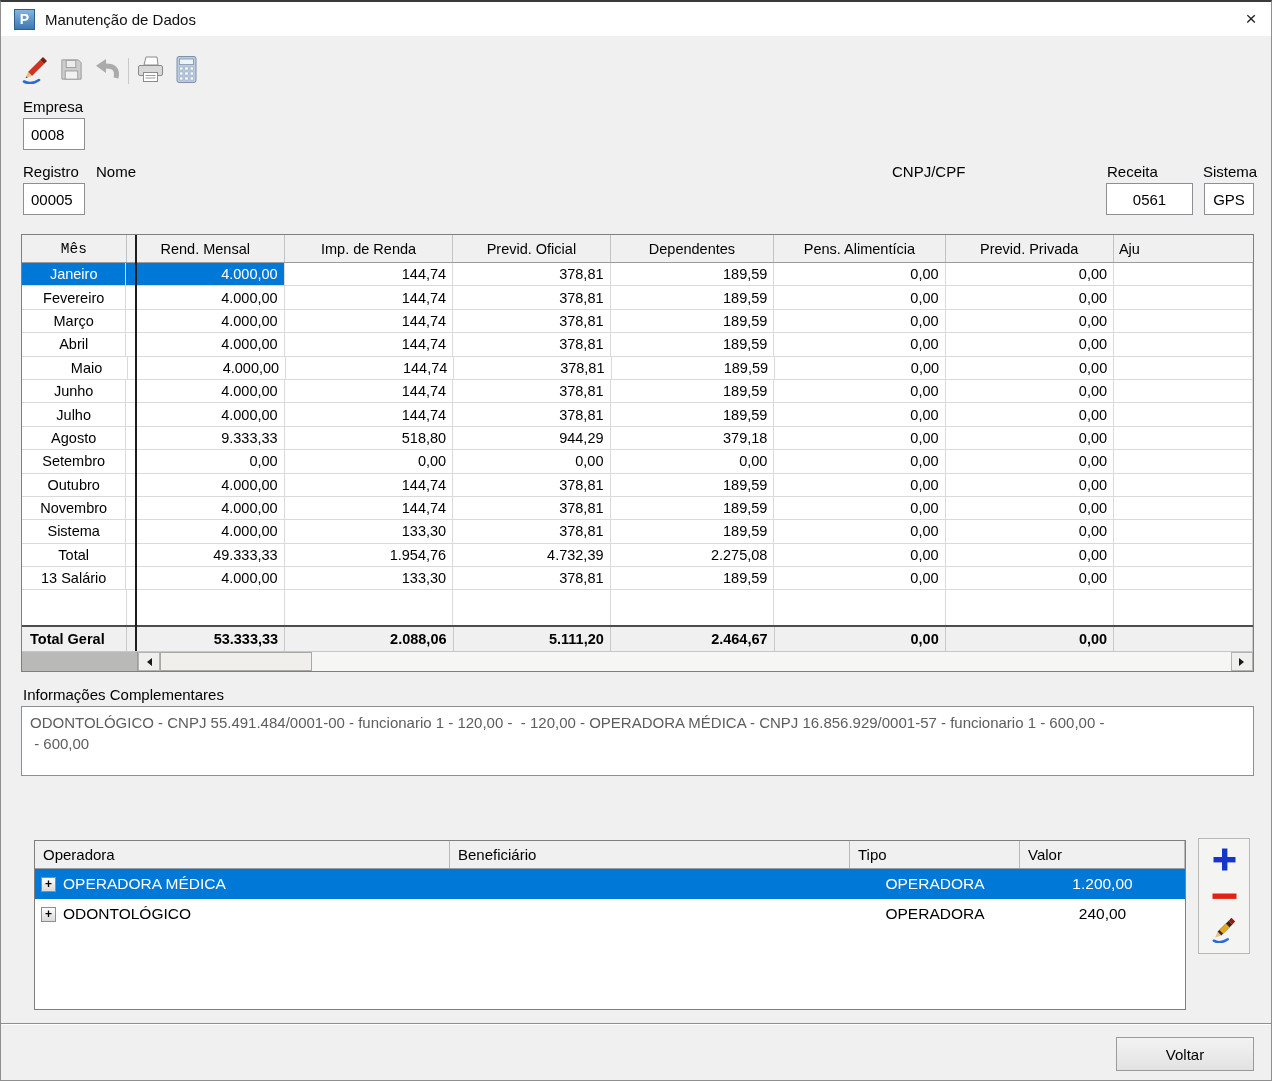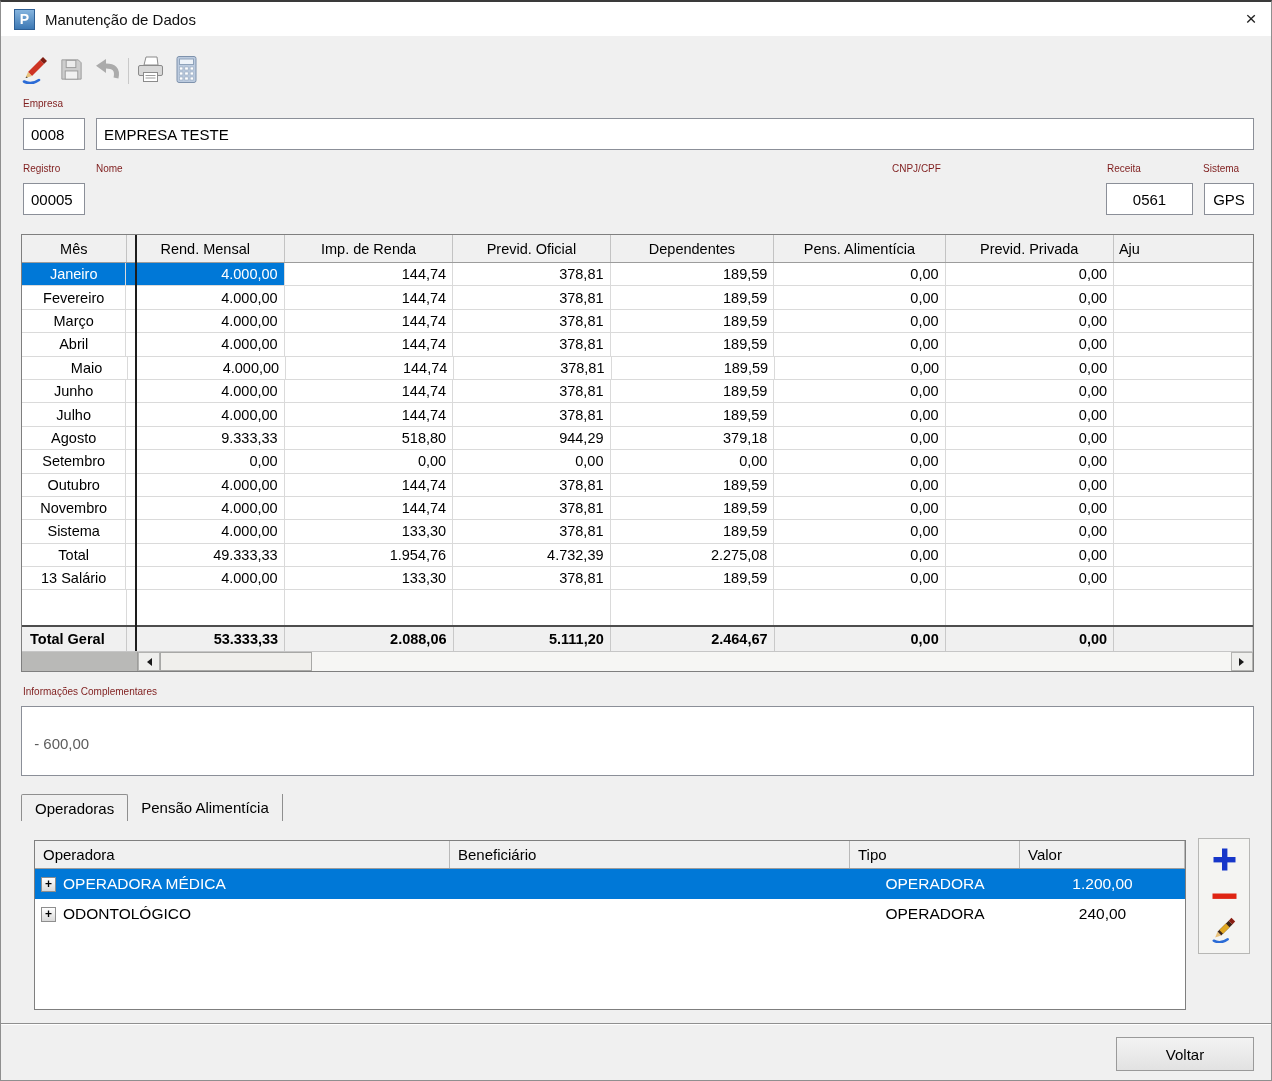--- a/index.html
+++ b/index.html
@@ -14,21 +14,21 @@
   .app-icon{ width:21px; height:21px; margin-left:13px; background:linear-gradient(#85b4de,#3c78b4);
     border:1px solid #2d5f95; color:#fff; font:bold 14px/19px "Liberation Sans", sans-serif;
     text-align:center; }
   .title{ margin-left:10px; font-size:15px; color:#111; }
   .close{ margin-left:auto; width:40px; text-align:center; font-size:19px; color:#222; cursor:default; }
   
   .toolbar{ position:absolute; left:16px; top:50px; height:38px; display:flex; align-items:center; }
   .tbtn{ width:36px; height:34px; display:flex; align-items:center; justify-content:center; background:transparent; border:none; }
   .tsep{ width:1px; height:26px; background:#c9c9c9; margin:0 3px; }
   
-  .lbl{ position:absolute; font-size:10px; color:#7f1d1d; }
+  .lbl{ position:absolute; font-size:15px; color:#000000; }
   .field{ position:absolute; background:#fff; border:1px solid #8b8f98; font-size:15px; color:#000;
     display:flex; align-items:center; padding-left:7px; }
   .field.center{ justify-content:center; padding-left:0; }
   
   .grid{ position:absolute; left:20px; top:232px; width:1233px; height:438px;
     border:1px solid #7f7f7f; background:#fff; display:flex; flex-direction:column; overflow:hidden; }
   .ghead{ display:flex; height:28px; background:#f0f0f0; border-bottom:1px solid #9c9c9c; flex:none; }
   .gh{ display:flex; align-items:center; justify-content:center; font-size:14.5px;
     border-right:1px solid #c3c3c3; height:100%; }
   .gh.last{ justify-content:flex-start; padding-left:5px; border-right:none; }
@@ -152,36 +152,35 @@
               <rect x="9.8" y="22" width="3.4" height="3"></rect>
               <rect x="15.1" y="22" width="3.4" height="3"></rect>
           </g>
         </svg>
       </span>
     </button>
   </div>
 
   <div class="lbl" style="left:22px; top:96px;">Empresa</div>
   <div class="field" style="left:22px; top:116px; width:62px; height:32px;">0008</div>
-  <div class="field" style="left:95px; top:116px; width:1158px; height:32px;">EMPRESA TESTE</div>
 
   <div class="lbl" style="left:22px; top:161px;">Registro</div>
   <div class="lbl" style="left:95px; top:161px;">Nome</div>
   <div class="lbl" style="left:891px; top:161px;">CNPJ/CPF</div>
   <div class="lbl" style="left:1106px; top:161px;">Receita</div>
   <div class="lbl" style="left:1202px; top:161px;">Sistema</div>
 
   <div class="field" style="left:22px; top:181px; width:62px; height:32px;">00005</div>
   <div class="field center" style="left:1105px; top:181px; width:87px; height:32px;">0561</div>
   <div class="field center" style="left:1203px; top:181px; width:50px; height:32px;">GPS</div>
 
   <div class="grid">
     <div class="vdiv"></div>
     <div class="ghead" id="ghead">
-        <div class="gh" style="width: 113px;">Mês</div>
+        <div class="gh" style="width: 113px; font-family: Liberation Mono, monospace;">Mês</div>
         <div class="gh" style="width: 171px;">Rend. Mensal</div>
         <div class="gh" style="width: 182px;">Imp. de Renda</div>
         <div class="gh" style="width: 170px;">Previd. Oficial</div>
         <div class="gh" style="width: 177px;">Dependentes</div>
         <div class="gh" style="width: 185px;">Pens. Alimentícia</div>
         <div class="gh" style="width: 182px;">Previd. Privada</div>
         <div class="gh last" style="width: 150px;">Aju</div>
       </div>
     <div id="gbody" style="display:flex;flex-direction:column;">
         <div class="gr">
@@ -352,29 +351,25 @@
         </div>
       <div class="thumb"></div>
       <div class="strack"></div>
       <div class="sbtn">
           <span class="tri-r"></span>
         </div>
     </div>
   </div>
 
   <div class="lbl" style="left:22px; top:684px;">Informações Complementares</div>
-  <div class="infobox"><br><span> - 600,00</span>
+  <div class="infobox"><span>ODONTOLÓGICO - CNPJ 55.491.484/0001-00 - funcionario 1 - 120,00 -  - 120,00 - OPERADORA MÉDICA - CNPJ 16.856.929/0001-57 - funcionario 1 - 600,00 -</span><br><span> - 600,00</span>
     
     
   </div>
 
-  <div class="tabs">
-    <div class="tab active">Operadoras</div>
-    <div class="tab">Pensão Alimentícia</div>
-  </div>
 
   <div class="ogrid">
     <div class="ohead" id="ohead">
         <div class="oh" style="width: 415px;">Operadora</div>
         <div class="oh" style="width: 400px;">Beneficiário</div>
         <div class="oh" style="width: 170px;">Tipo</div>
         <div class="oh" style="width: 165px;">Valor</div>
       </div>
     <div id="obody" style="display:flex;flex-direction:column;">
         <div class="orow sel">

